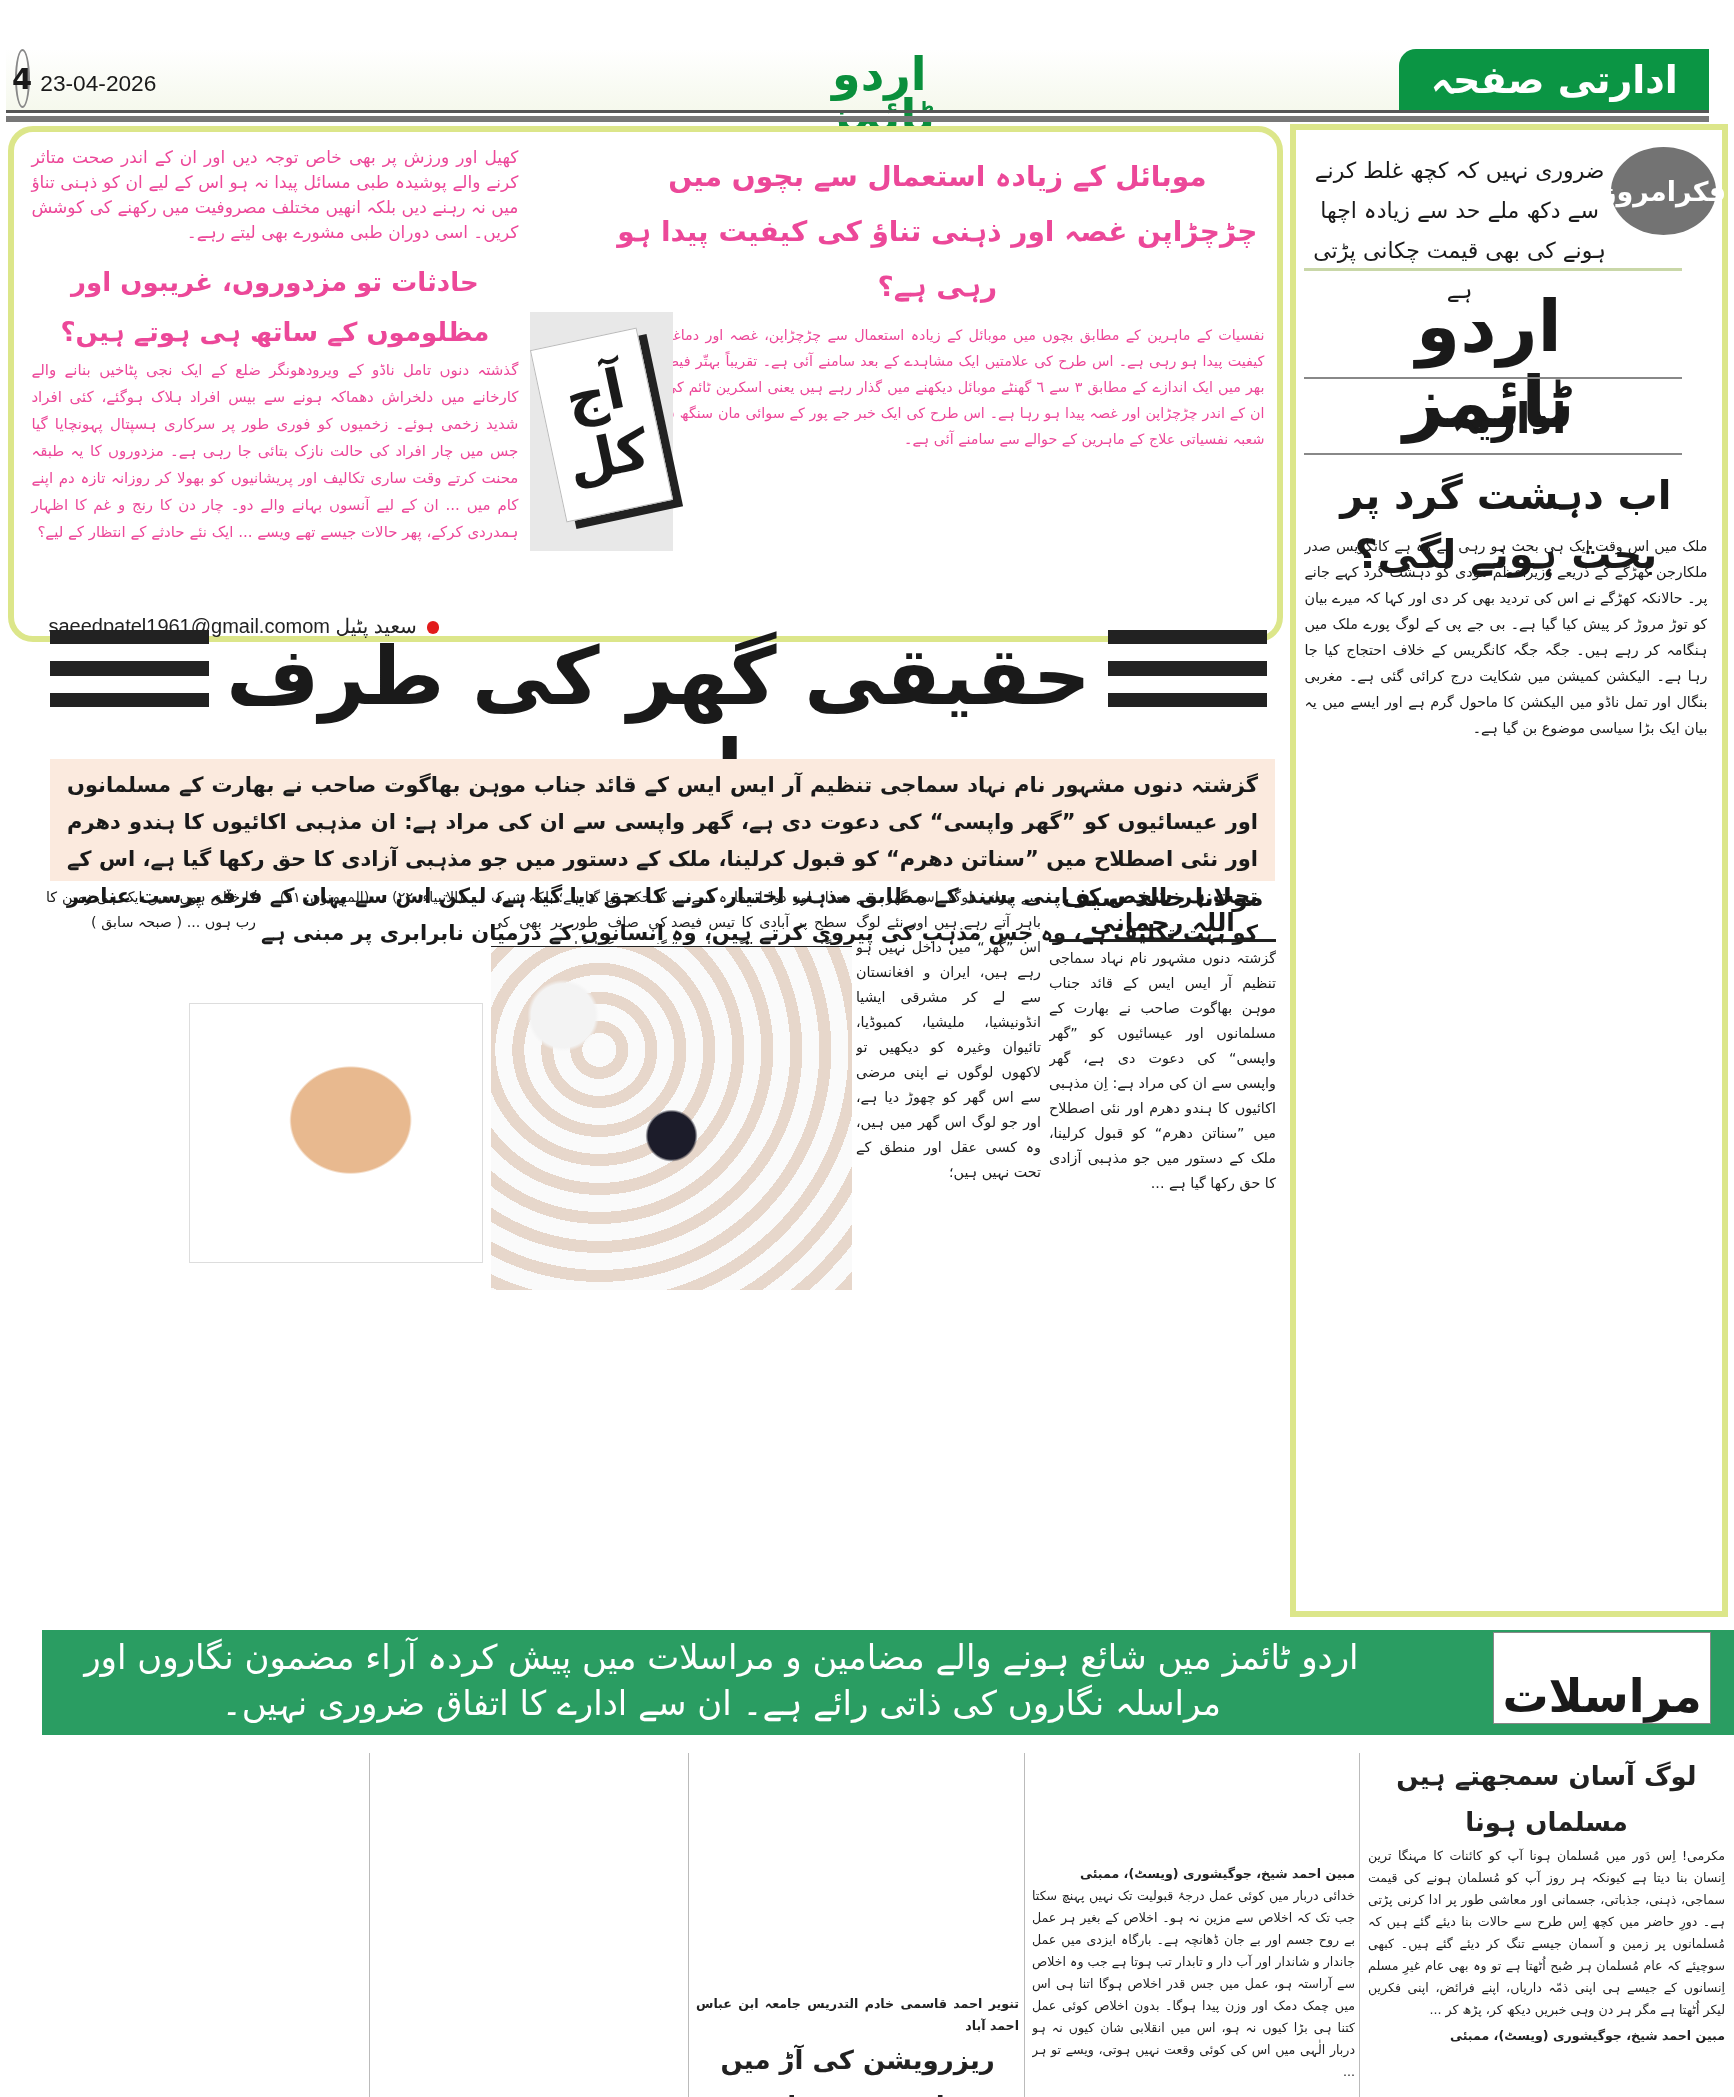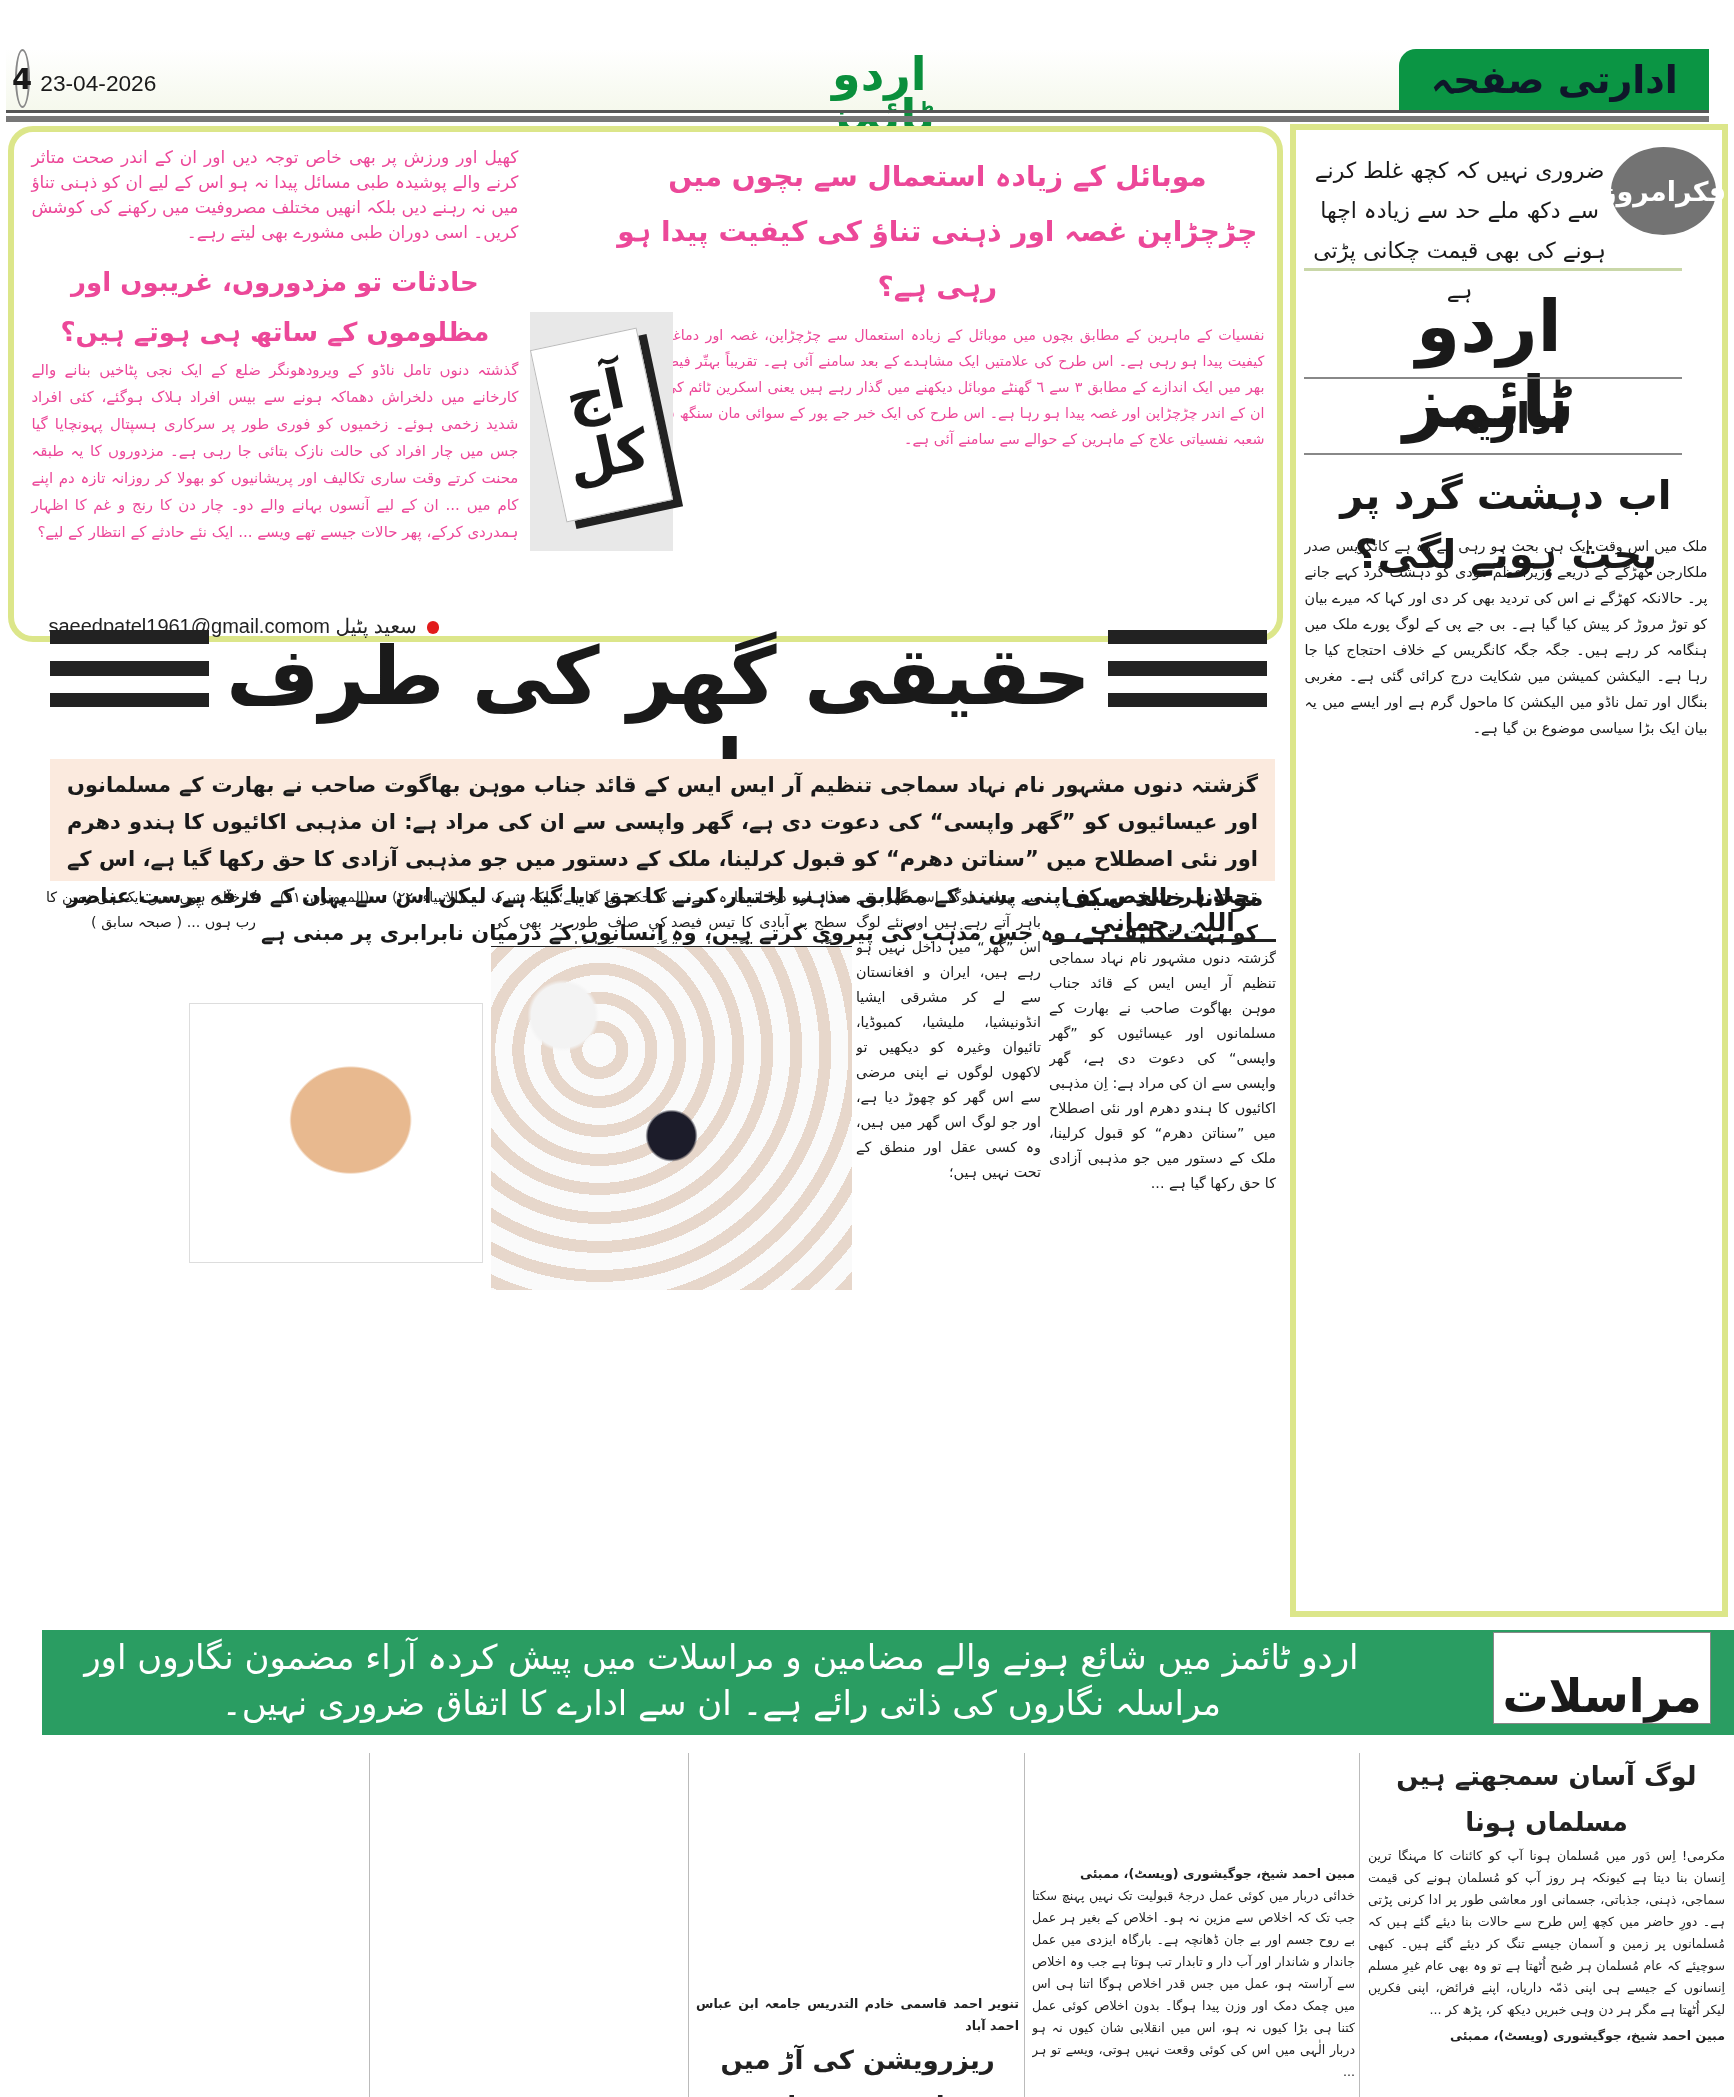--- a/index.html
+++ b/index.html
@@ -10,21 +10,21 @@
   
   .masthead { position: absolute; left: 6.3px; top: 49px; width: 1703px; height: 63px;
     background: linear-gradient(#ffffff, #f5f8ec); }
   .page-num { position: absolute; left: 8.4px; top: 0; width: 15px; height: 59px; border: 2.1px solid #888;
     border-radius: 50%; display: flex; align-items: center; justify-content: center; font-size: 29px; font-weight: bold; }
   .date { position: absolute; left: 34px; top: 21px; font-size: 22.7px; font-family: "Liberation Sans Narrow", "Liberation Sans", sans-serif; }
   .logo-wrap { position: absolute; left: 789px; top: 4.2px; width: 168px; text-align: center; }
   .logo { color: #0a8f3c; font-size: 46px; font-weight: bold; line-height: 42px; direction: rtl; }
   .logo-sub { font-size: 14.3px; color: #222; }
   .section-tab { position: absolute; right: 0; top: 0; width: 310px; height: 61px; background: #0b9544;
-    border-radius: 17px 0 0 0; color: #0f172a; font-size: 38px; font-weight: bold; display: flex; align-items: center; justify-content: center; direction: rtl; }
+    border-radius: 17px 0 0 0; color: #ffffff; font-size: 38px; font-weight: bold; display: flex; align-items: center; justify-content: center; direction: rtl; }
   .rule1 { position: absolute; left: 6.3px; top: 110px; width: 1703px; height: 3.4px; background: #555; }
   .rule2 { position: absolute; left: 6.3px; top: 116px; width: 1703px; height: 5.9px; background: #777; }
 
   
   .topbox { position: absolute; left: 8.4px; top: 126px; width: 1275px; height: 516px;
     border: 6.7px solid #dce68a; border-radius: 25px; background: #fff; }
   .tb-col { position: absolute; font-size: 14.3px; line-height: 26px; color: #ec4899; }
   .h-big { font-size: 28px; font-weight: bold; line-height: 55px; text-align: center; direction: rtl; }
   .aajkal { position: absolute; left: 516px; top: 180px; width: 143px; height: 239px; background: #e8e8e8; }
   .aajkal .card { position: absolute; left: 17px; top: 25px; width: 109px; height: 176px; background: #fff;

